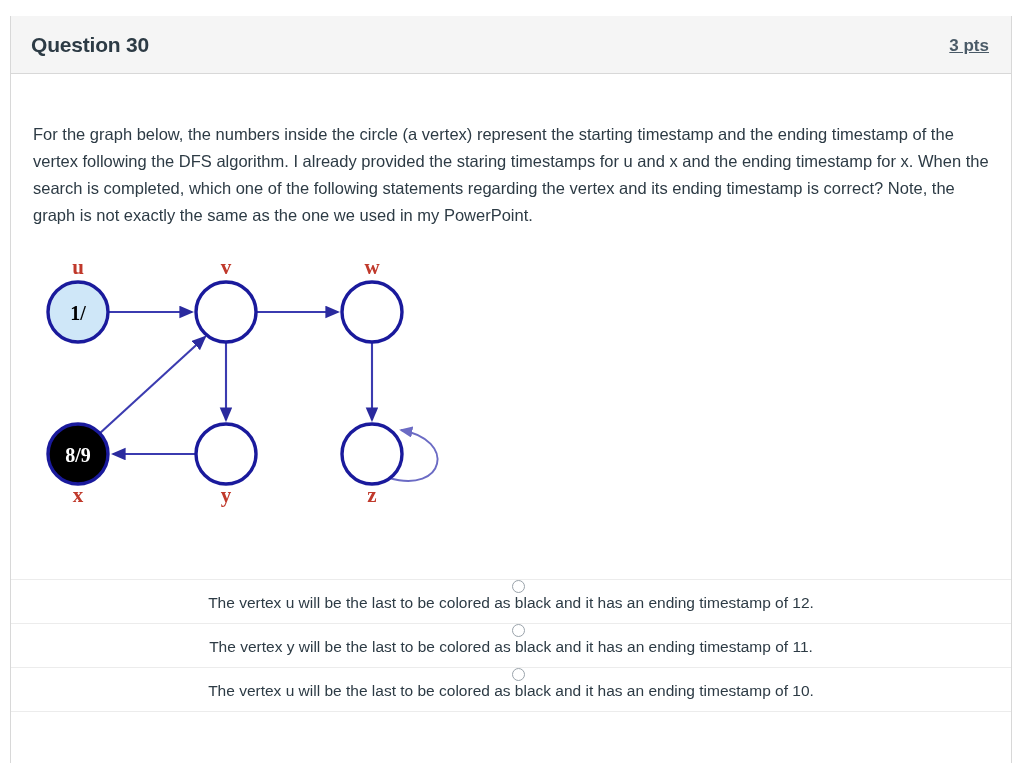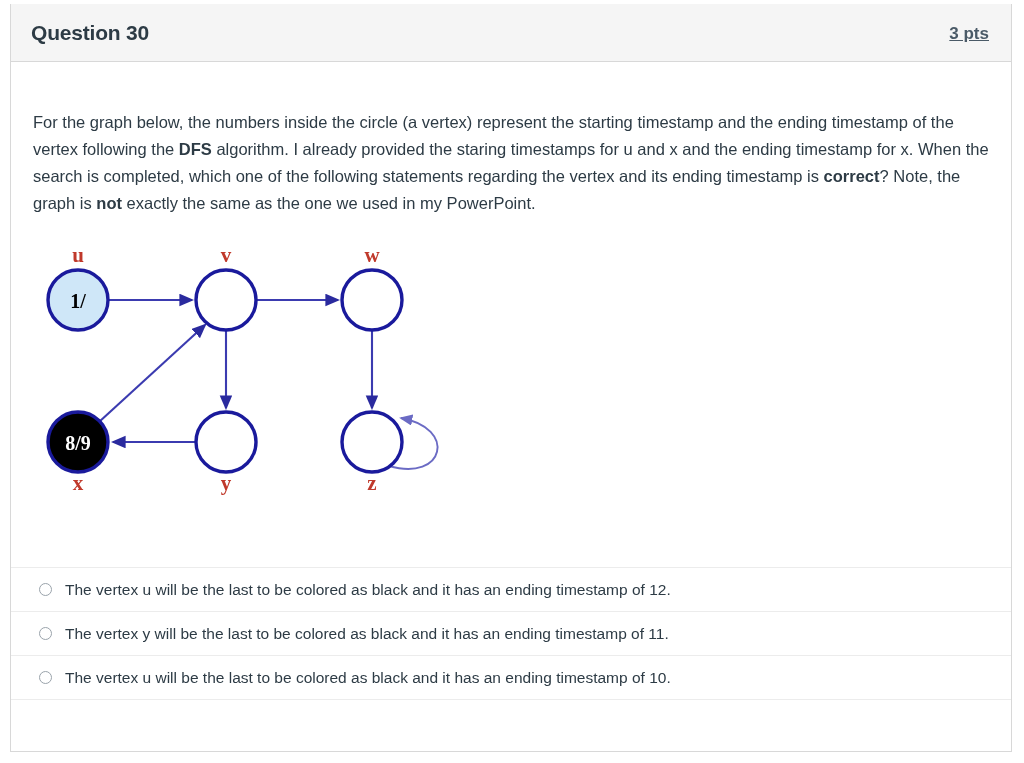--- a/index.html
+++ b/index.html
@@ -11,21 +11,21 @@
     width: 1024px;
     height: 763px;
     font-family: "Liberation Sans", sans-serif;
     color: #2d3b45;
     overflow: hidden;
   }
 
   .question-card {
     position: absolute;
     left: 10px;
-    top: 4px;
+    top: 16px;
     width: 1002px;
     height: 748px;
     border-left: 1px solid #d8d8d8;
     border-right: 1px solid #d8d8d8;
     border-bottom: 1px solid #d8d8d8;
     box-sizing: border-box;
     background: #ffffff;
   }
 
   .question-header {
@@ -64,21 +64,21 @@
 
   .question-text {
     position: absolute;
     left: 22px;
     top: 47px;
     width: 962px;
     font-size: 16.5px;
     line-height: 27px;
     color: #2d3b45;
   }
-  .question-text b { font-weight: bold; }
+  .question-text b { font-weight: normal; }
 
   
   .graph-wrap {
     position: absolute;
     left: 22px;
     top: 180px;
     width: 440px;
     height: 260px;
   }
   .graph-wrap svg { display: block; }
@@ -116,20 +116,21 @@
     left: 0;
     top: 505px;
     right: 0;
   }
   .answer-row {
     position: relative;
     height: 43px;
     border-top: 1px solid #ececec;
     display: flex;
     align-items: center;
+    flex-direction: column;
   }
   .answer-row:last-child { border-bottom: 1px solid #ececec; }
   .radio-btn {
     width: 13px;
     height: 13px;
     border: 1.3px solid #9aa3ab;
     border-radius: 50%;
     background: #ffffff;
     margin-left: 28px;
     margin-right: 13px;

